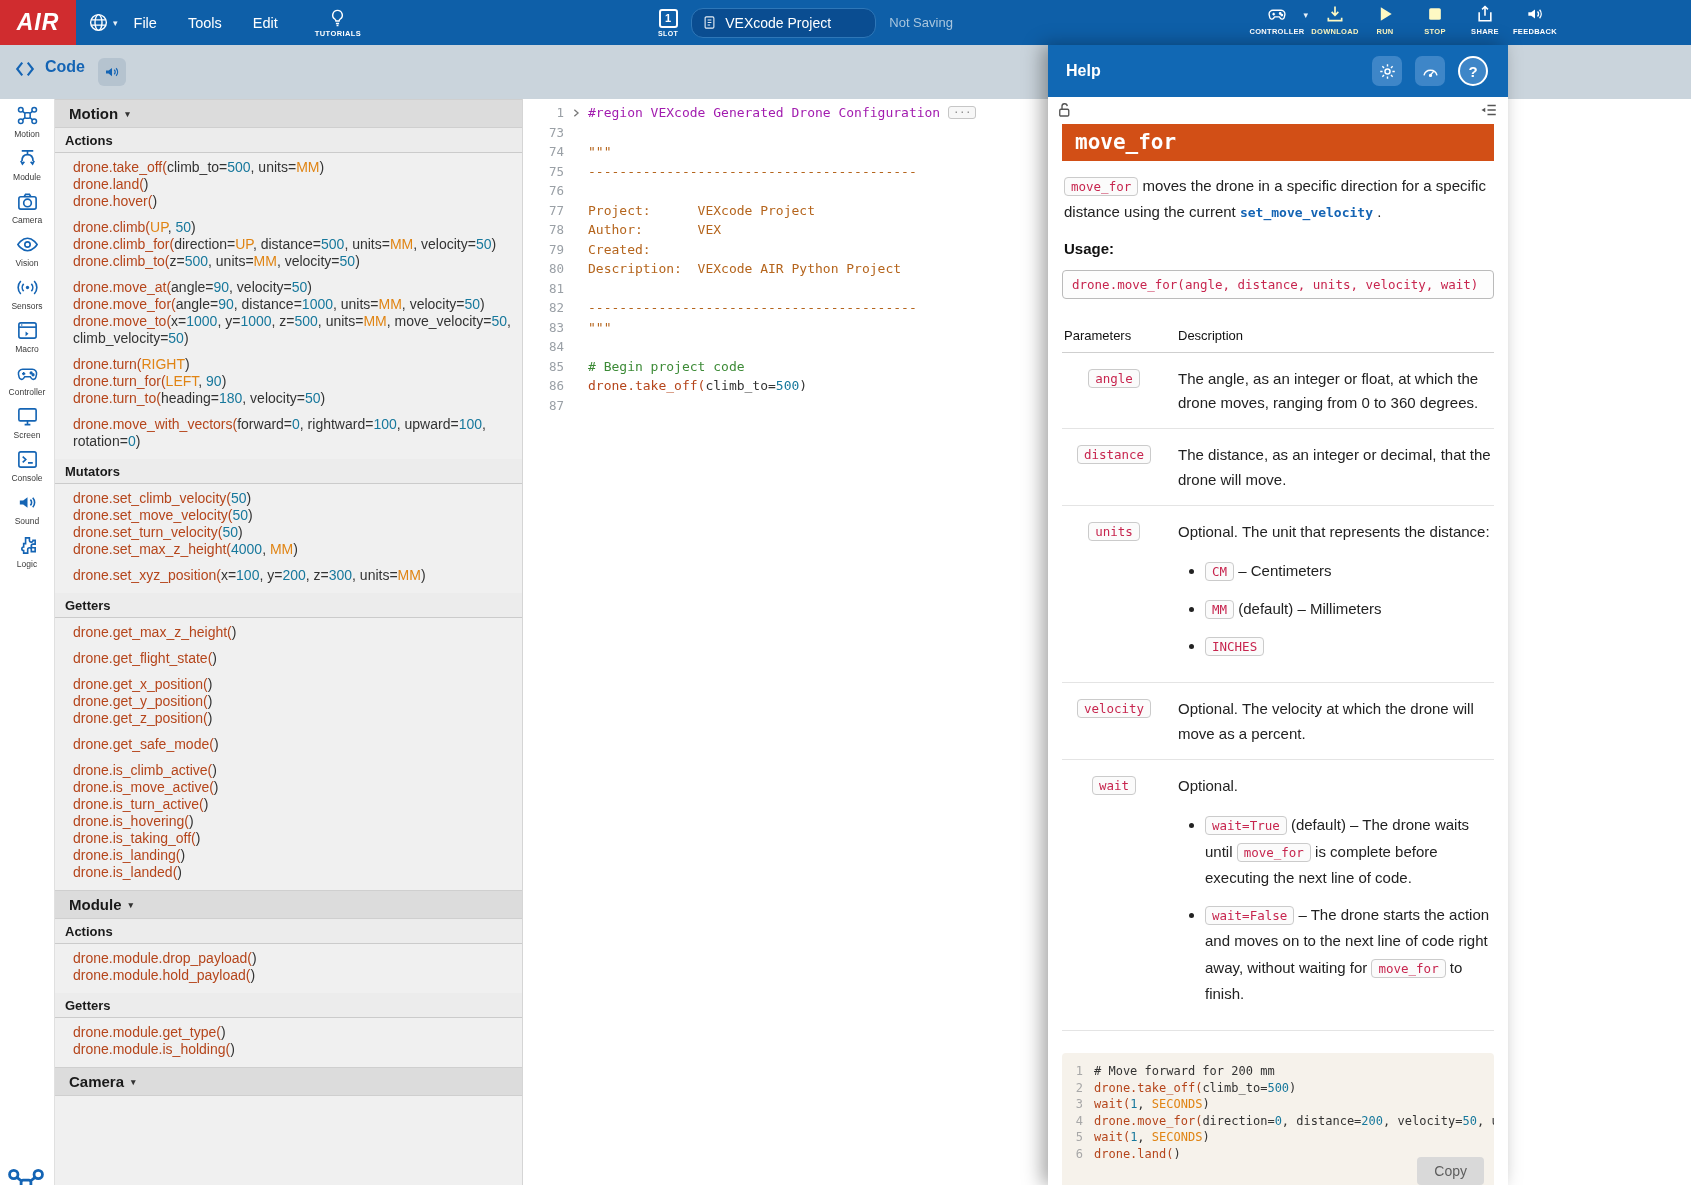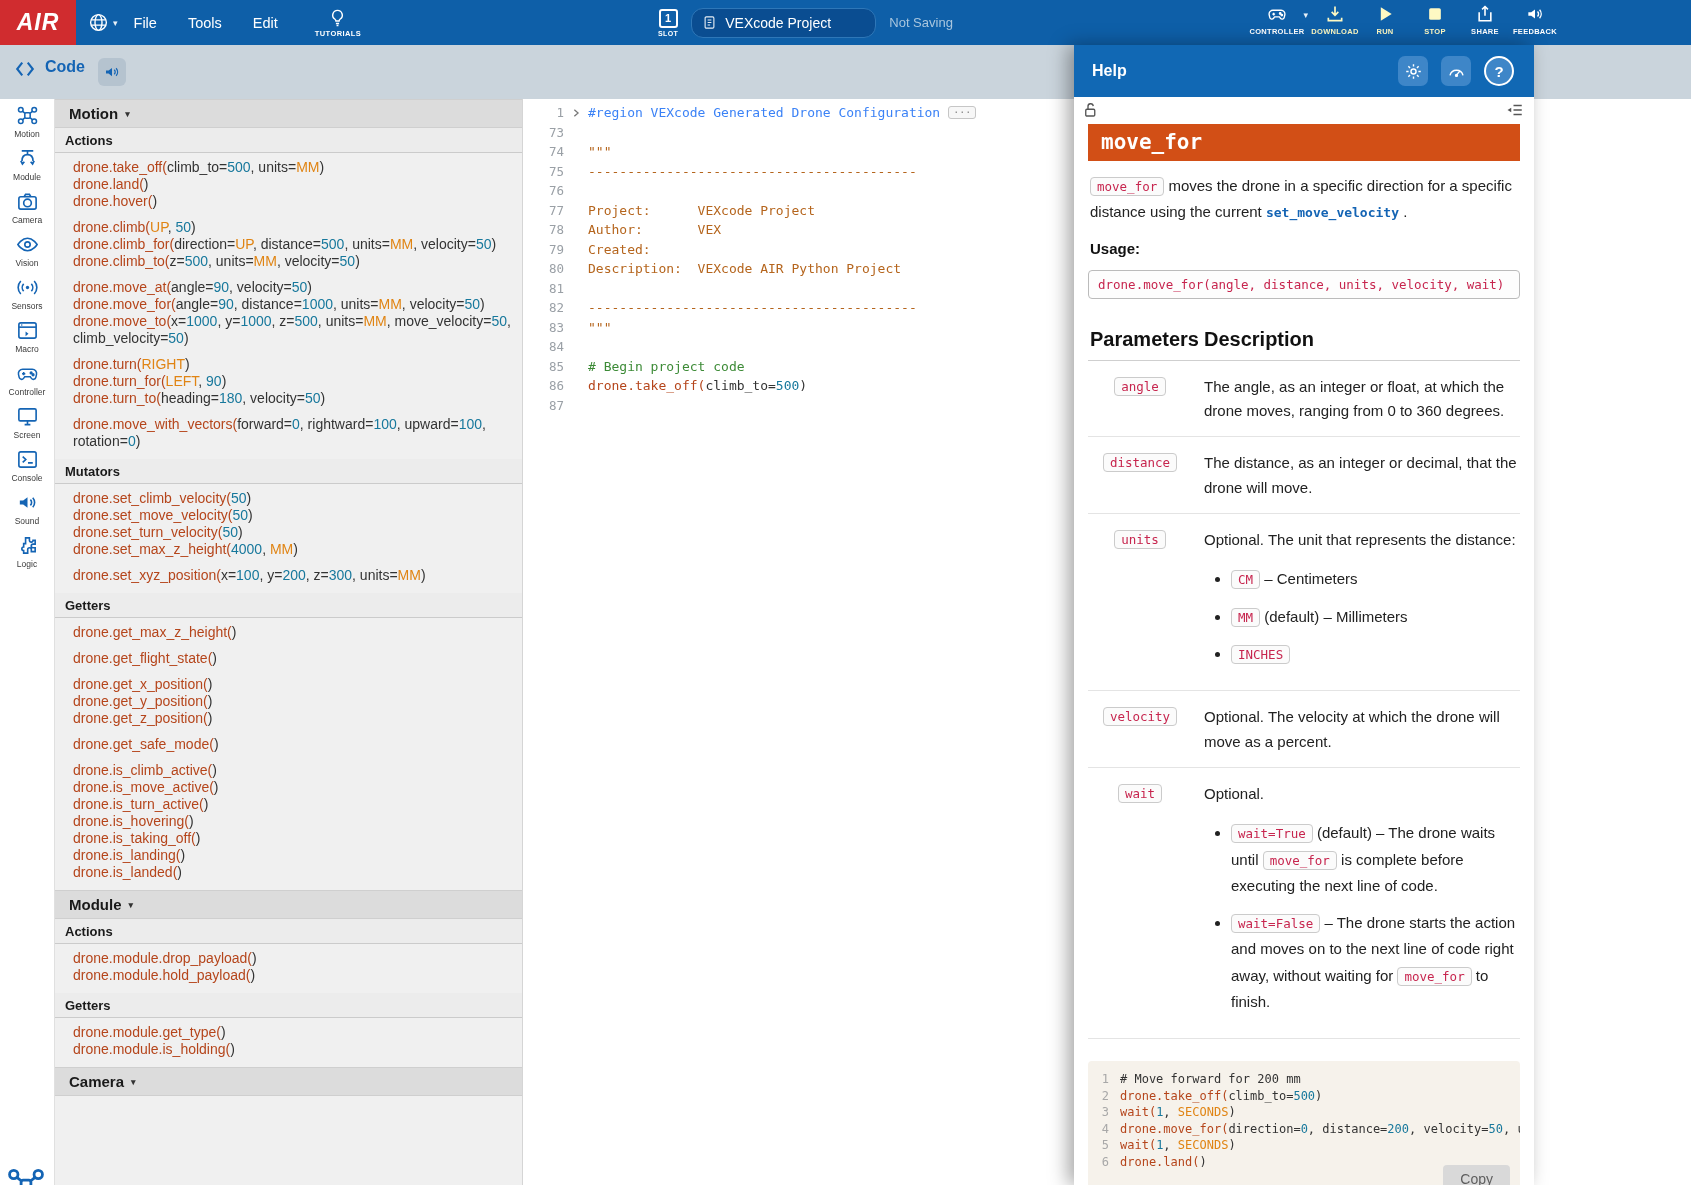--- a/index.html
+++ b/index.html
@@ -76,29 +76,29 @@
   .tk-const{color:var(--const-orange,#E08413)}
 
   
   .editor{position:absolute;top:99px;left:524px;right:0;bottom:0;background:#fff;padding-top:4px;z-index:0}
   .ed-line{display:flex;align-items:center;font-family:"DejaVu Sans Mono",monospace;font-size:13px;
     line-height:19.5px;white-space:pre}
   .ed-num{flex:0 0 40px;text-align:right;color:#9AA0A6;font-size:12.5px}
   .ed-fold{flex:0 0 24px;display:flex;align-items:center;justify-content:center;color:#777}
   .ed-fold svg{width:10px;height:10px}
   .ed-code{color:#333}
-  .ed-region{color:#3b82f6}
+  .ed-region{color:#a21caf}
   .ed-str{color:var(--string-brown,#B5651D)}
   .ed-comment{color:var(--comment-green,#3D8B37)}
   .ed-ellipsis{border:1px solid #C6C6C6;background:#F7F7F7;border-radius:3px;color:#888;font-size:10px;
     line-height:11px;padding:0 4px;margin-left:8px}
   .ed-ruler-dash{position:absolute;top:2px;right:588px;color:#8A8A8A;font-size:13px}
 
   
-  .help{position:absolute;top:45px;left:1074px;width:460px;bottom:0;background:#fff;z-index:10;
+  .help{position:absolute;top:45px;left:1048px;width:460px;bottom:0;background:#fff;z-index:10;
     box-shadow:-6px 0 18px rgba(0,0,0,.35);display:flex;flex-direction:column}
   .help-header{height:52px;background:var(--help-blue,#1168B4);display:flex;align-items:center;
     padding:0 10px 0 18px;color:#fff;flex:0 0 auto}
   .help-title{font-size:16px;font-weight:bold}
   .flex-sp{flex:1}
   .hbtn{width:30px;height:30px;border-radius:7px;background:#3E86C8;display:flex;align-items:center;
     justify-content:center;margin-left:13px;cursor:pointer;color:#fff}
   .hbtn .hic{width:19px;height:19px}
   .hbtn.round{border-radius:50%;border:2px solid #fff;font-weight:bold;font-size:15px}
   .hchevron{margin-left:10px;cursor:pointer;color:#fff}
@@ -114,21 +114,21 @@
     background:#FBFBFB;border:1px solid #CBCBCB;border-radius:4px;padding:1px 6px;white-space:nowrap}
   .code-link{font-family:"DejaVu Sans Mono",monospace;font-size:13px;color:var(--accent-blue,#1464B4);
     font-weight:bold;cursor:pointer}
   .help-p{font-size:15px;color:#222;line-height:1.75;margin:12px 2px 14px}
   .usage-label{font-weight:bold;font-size:15px;color:#111;margin:14px 2px 13px}
   .usage-box{border:1px solid #BBB;border-radius:4px;background:#FDFDFD;padding:6px 9px;
     font-family:"DejaVu Sans Mono",monospace;font-size:12.5px;color:var(--chip-pink,#C7254E);
     margin-bottom:20px;white-space:nowrap;overflow:hidden}
   .param-table{margin-bottom:6px}
   .pt-head{display:grid;grid-template-columns:100px 1fr;gap:14px;padding:9px 2px;border-bottom:1px solid #CFCFCF;
-    font-weight:bold;font-size:20px;color:#111}
+    font-weight:normal;font-size:13px;color:#111}
   .pt-row{display:grid;grid-template-columns:100px 1fr;gap:14px;padding:14px 2px 12px;border-bottom:1px solid #E4E4E4}
   .pt-param{justify-self:center;align-self:start;padding-top:2px}
   .pt-desc{font-size:15px;color:#222;line-height:1.65}
   .pt-desc ul{margin:14px 0 4px 27px}
   .pt-desc li{margin-bottom:11px;line-height:1.75}
   .example{position:relative;background:#F6F2EB;border-radius:4px;margin:22px 0 30px;
     padding:10px 0 28px;overflow:hidden}
   .ex-line{display:flex;font-family:"DejaVu Sans Mono",monospace;font-size:12px;line-height:16.5px;white-space:pre}
   .ex-num{flex:0 0 32px;text-align:right;color:#A8A8A8;padding-right:11px}
   .ex-code{flex:1;overflow:hidden;color:#333}

